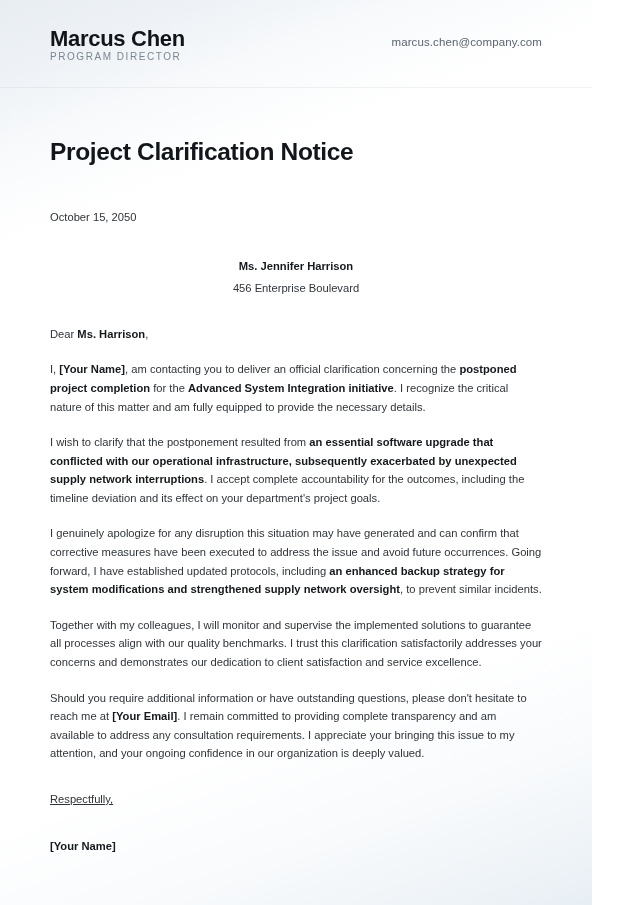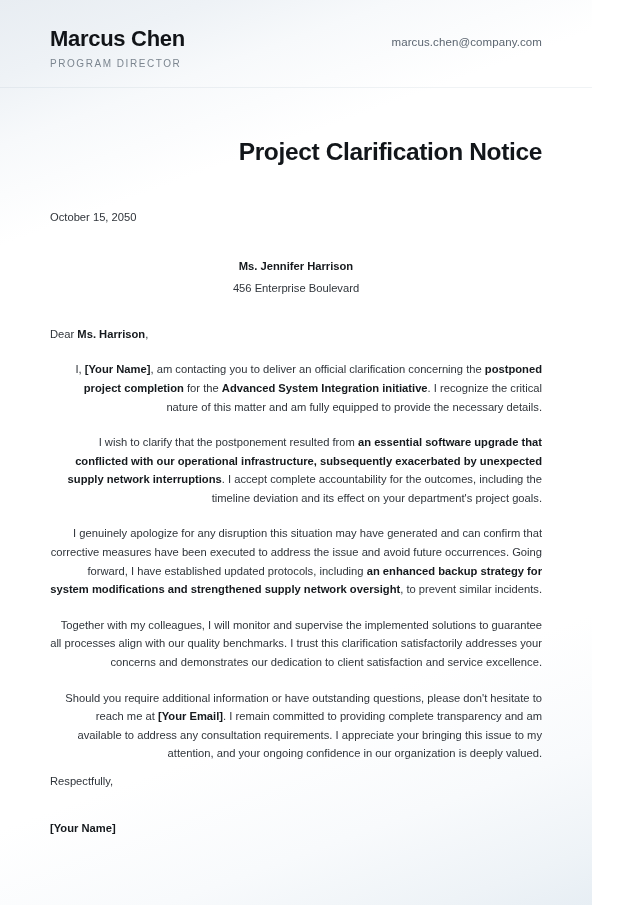--- a/index.html
+++ b/index.html
@@ -60,37 +60,37 @@
     line-height: 1.15;
     margin: 0;
   }
   .lh-email {
     font-size: 11.5px;
     color: #5b6570;
     letter-spacing: 0.1px;
     white-space: nowrap;
   }
   .lh-role {
-    margin-top: 7px;
+    margin-top: 0;
     font-size: 10px;
     color: #7b858f;
     letter-spacing: 1.55px;
     text-transform: uppercase;
   }
 
   
   .doc {
     padding: 0 50px;
     color: #2f343a;
     font-size: 11.2px;
     line-height: 1.62;
   }
 
   .doc-title {
-    text-align: right;
+    text-align: left;
     font-size: 24.5px;
     font-weight: bold;
     color: #12161a;
     letter-spacing: -0.35px;
     margin: 44px 0 0 0;
   }
 
   .doc-date {
     margin-top: 36px;
     font-size: 11.2px;
@@ -113,27 +113,28 @@
   .salutation {
     margin-top: 26px;
     font-size: 11.2px;
   }
   .salutation b { color: #15191d; }
 
   .para {
     margin-top: 17px;
     font-size: 11.2px;
     line-height: 1.66;
-    text-align: right;
+    text-align: left;
   }
   .para b { color: #15191d; font-weight: bold; }
 
   .closing {
-    margin-top: 9px;
+    margin-top: 27px;
     font-size: 11.2px;
+    text-decoration: underline;
   }
 
   
   .sig-block {
     margin-top: 27px;
     position: relative;
     min-height: 110px;
   }
   .sig-left div {
     line-height: 1.98;

